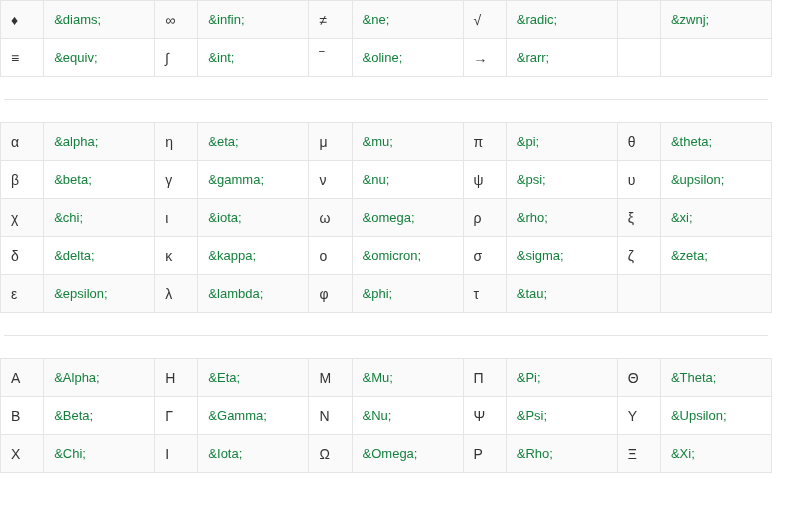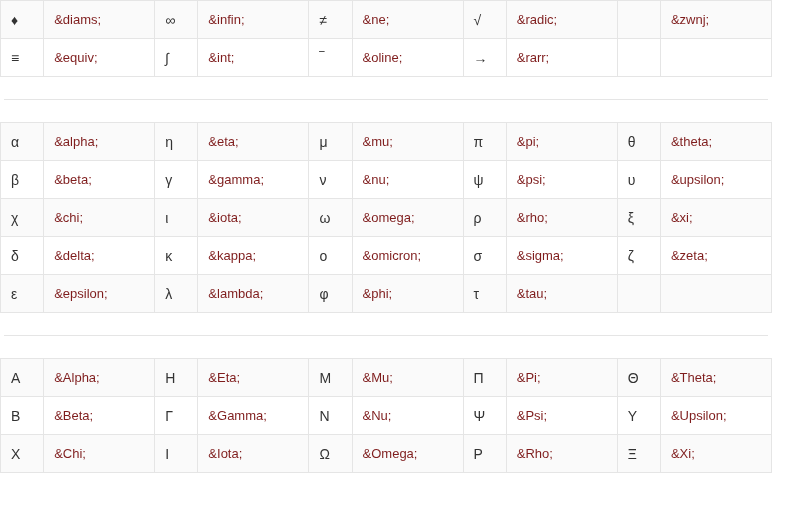--- a/index.html
+++ b/index.html
@@ -36,21 +36,21 @@
   }
   td.sym {
     width: 34px;
     text-align: left;
     font-size: 14px;
     color: #333;
   }
   td.code {
     font-family: inherit;
     font-size: 13px;
-    color: #7f1d1d;
+    color: #15803d;
   }
   hr.sep {
     border: none;
     border-top: 1px solid #e5e5e5;
     margin: 22px 4px 22px 4px;
   }
   colgroup col.c-sym { width: 5.6%; }
   colgroup col.c-code { width: 14.4%; }
 </style>
 </head>

